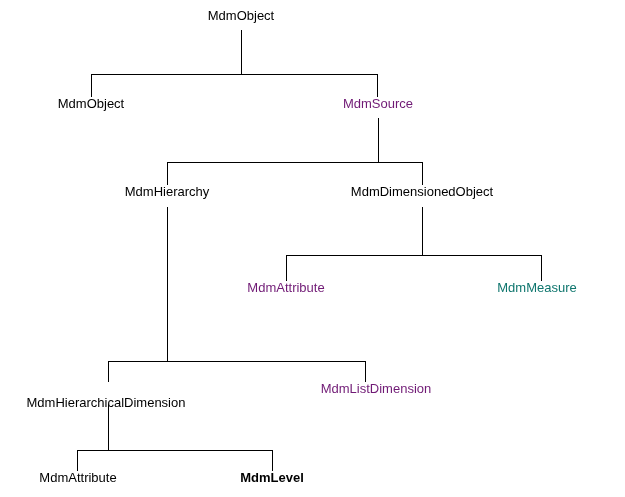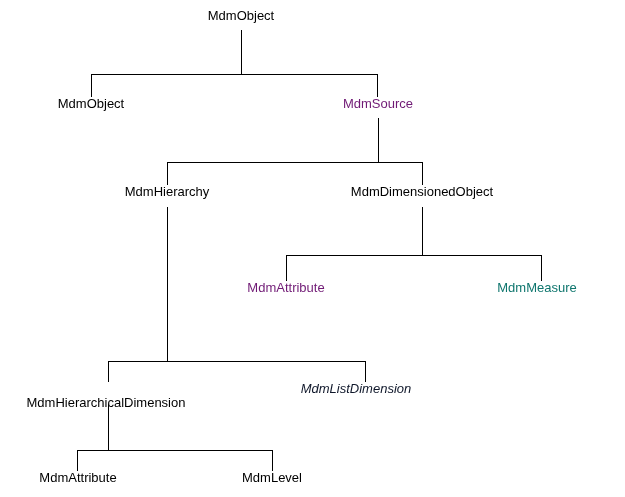--- a/index.html
+++ b/index.html
@@ -20,21 +20,21 @@
   .node-label {
     position: absolute;
     font-size: 13px;
     line-height: 14px;
     color: #000000;
     white-space: nowrap;
     transform: translateX(-50%);
     text-align: center;
   }
   .node-label.bold {
-    font-weight: normal;
+    font-weight: bold;
   }
   .edge-v {
     position: absolute;
     width: 1px;
     background: #000000;
   }
   .edge-h {
     position: absolute;
     height: 1px;
     background: #000000;
@@ -68,17 +68,17 @@
     </div>
   <div id="node-layer">
       <div class="node-label" style="left: 241px; top: 9px; color: rgb(0, 0, 0);">MdmObject</div>
       <div class="node-label" style="left: 91px; top: 97px; color: rgb(0, 0, 0);">MdmObject</div>
       <div class="node-label" style="left: 378px; top: 97px; color: #701a75;">MdmSource</div>
       <div class="node-label" style="left: 167px; top: 185px; color: rgb(0, 0, 0);">MdmHierarchy</div>
       <div class="node-label" style="left: 422px; top: 185px; color: rgb(0, 0, 0);">MdmDimensionedObject</div>
       <div class="node-label" style="left: 286px; top: 281px; color: #701a75;">MdmAttribute</div>
       <div class="node-label" style="left: 537px; top: 281px; color: #0f766e;">MdmMeasure</div>
       <div class="node-label" style="left: 106px; top: 396px; color: rgb(0, 0, 0);">MdmHierarchicalDimension</div>
-      <div class="node-label" style="left: 356px; top: 382px; color: #0f172a; font-style: italic;">MdmListDimension</div>
+      <div class="node-label" style="left: 376px; top: 382px; color: #701a75;">MdmListDimension</div>
       <div class="node-label" style="left: 78px; top: 471px; color: rgb(0, 0, 0);">MdmAttribute</div>
       <div class="node-label bold" style="left: 272px; top: 471px; color: rgb(0, 0, 0);">MdmLevel</div>
     </div>
 </div>
 
 </body></html>

